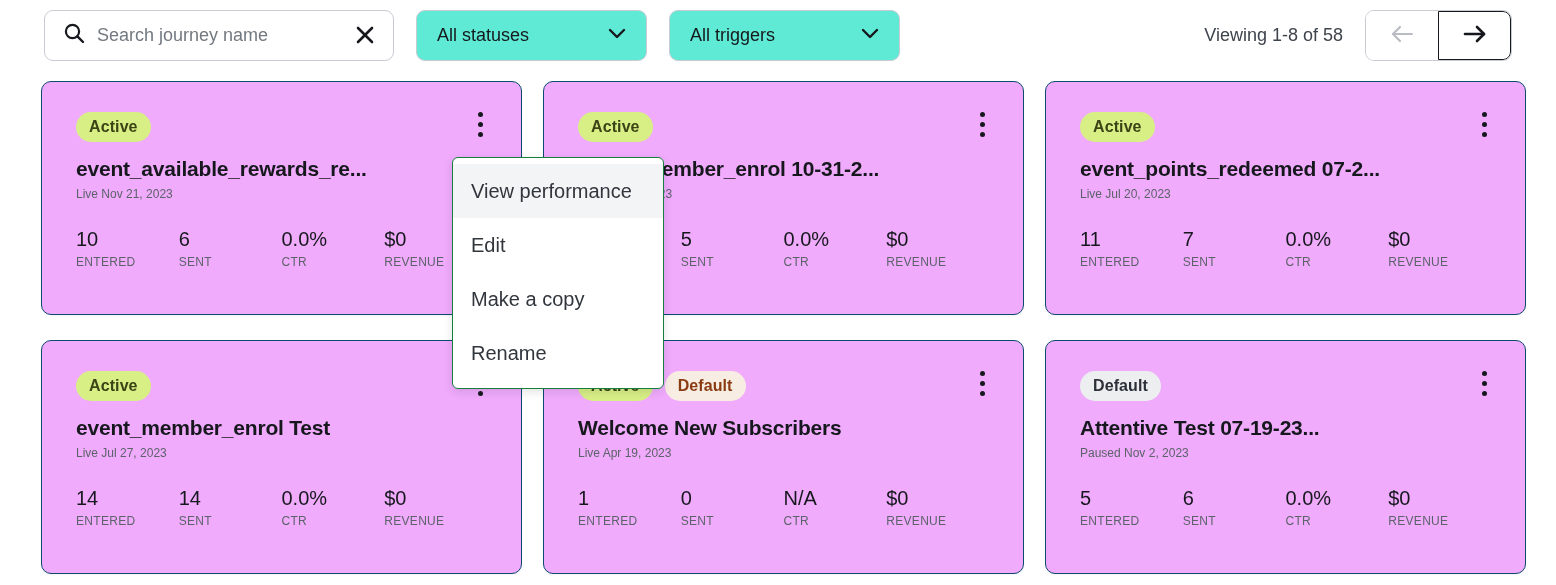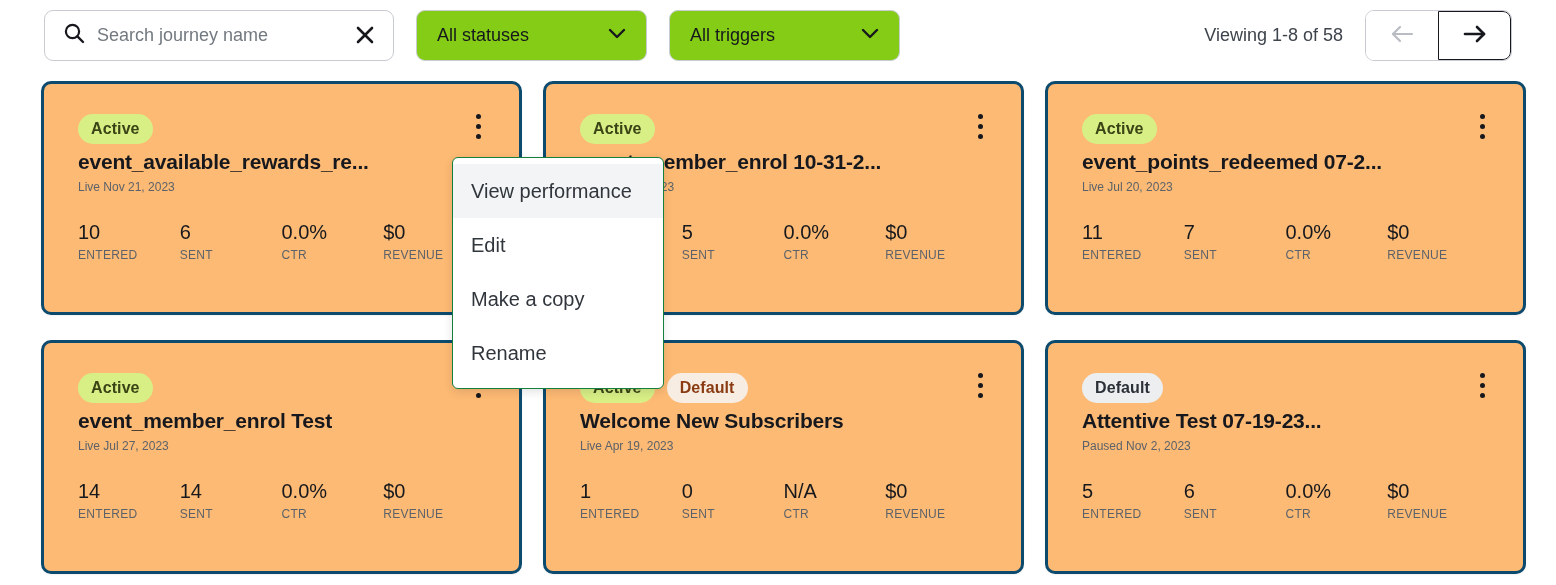--- a/index.html
+++ b/index.html
@@ -59,21 +59,21 @@
     border: none;
     cursor: pointer;
     padding: 0;
     line-height: 0;
   }
 
   .select-box {
     height: 51px;
     border: 1px solid #c8ccd2;
     border-radius: 9px;
-    background: #84cc16;
+    background: #5eead4;
     display: flex;
     align-items: center;
     justify-content: space-between;
     padding: 0 18px 0 20px;
     cursor: pointer;
     margin-left: 22px;
   }
   .select-statuses { width: 231px; }
   .select-triggers { width: 231px; gap: 42px; }
   .select-label { font-size: 18px; color: #16181d; }
@@ -122,22 +122,22 @@
     left: 41px;
     width: 1474px;
     display: grid;
     grid-template-columns: repeat(3, 481px);
     gap: 25px 21px;
   }
 
   .card {
     position: relative;
     height: 234px;
-    background: #fdba74;
-    border: 3px solid #0c4a6e;
+    background: #f0abfc;
+    border: 1px solid #0c4a6e;
     border-radius: 10px;
     box-shadow: 0 1px 2px rgba(22,24,29,0.05);
     padding: 30px 34px 5px 34px;
   }
 
   .card-badges {
     display: flex;
     align-items: center;
     gap: 12px;
     height: 30px;
@@ -176,21 +176,21 @@
   }
   .card-kebab span {
     display: block;
     width: 5px;
     height: 5px;
     border-radius: 50%;
     background: #16181d;
   }
 
   .card-title {
-    margin-top: 6px;
+    margin-top: 15px;
     font-size: 21px;
     font-weight: bold;
     letter-spacing: -0.2px;
     color: #16181d;
     white-space: nowrap;
     overflow: hidden;
   }
 
   .card-subtitle {
     margin-top: 6px;

